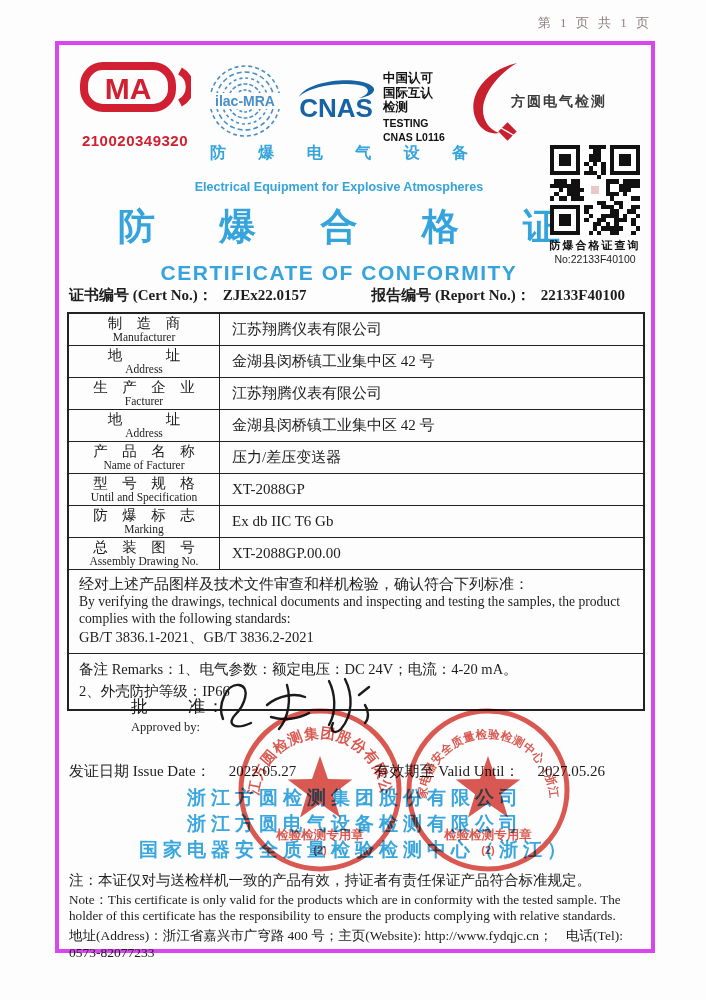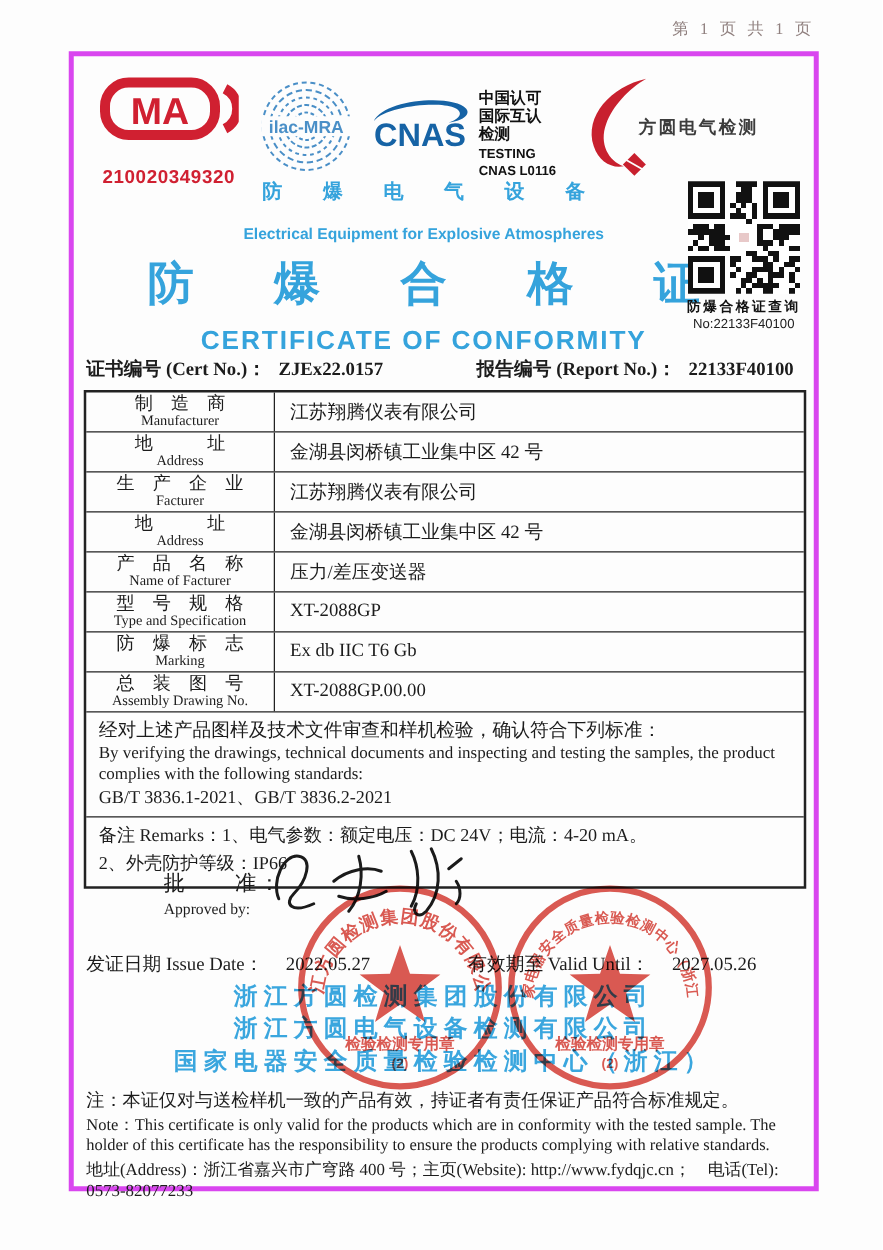--- a/index.html
+++ b/index.html
@@ -43,21 +43,21 @@
   #qr-block svg{display:block;margin:0 auto;}
   #qr-caption{font-size:11px;font-weight:bold;letter-spacing:2px;color:#111;margin-top:3px;
               font-family:"Liberation Sans","DejaVu Sans",sans-serif;text-align:center;}
   #qr-number{font-size:10.5px;color:#222;font-family:"Liberation Sans","DejaVu Sans",sans-serif;}
 
   
   #cert-row{left:10px;top:241px;width:566px;display:flex;justify-content:space-between;
             font-size:15px;font-weight:600;}
   #cert-row .val{margin-left:10px;font-weight:600;}
   #cert-row .grp{white-space:nowrap;}
-  #cert-row .grp.right{margin-right:0;}
+  #cert-row .grp.right{margin-right:10px;}
 
   
   #tbl{left:8px;top:267px;width:574px;border:2px solid #222;background:transparent;}
   .trow{display:flex;border-top:1px solid #222;height:31px;}
   .trow:first-child{border-top:none;}
   .tlabel{width:150px;border-right:1px solid #222;display:flex;flex-direction:column;
           align-items:center;justify-content:center;line-height:1.05;}
   .tlabel .cn{font-size:14.5px;}
   .tlabel .en{font-size:11.5px;}
   .tvalue{flex:1;display:flex;align-items:center;padding-left:12px;font-size:15px;}
@@ -353,21 +353,21 @@
       <div class="trow">
         <div class="tlabel">
             <span class="cn">产　品　名　称</span>
             <span class="en">Name of Facturer</span>
           </div>
         <div class="tvalue">压力/差压变送器</div>
       </div>
       <div class="trow">
         <div class="tlabel">
             <span class="cn">型　号　规　格</span>
-            <span class="en">Type and Specification</span>
+            <span class="en">Until and Specification</span>
           </div>
         <div class="tvalue">XT-2088GP</div>
       </div>
       <div class="trow">
         <div class="tlabel">
             <span class="cn">防　爆　标　志</span>
             <span class="en">Marking</span>
           </div>
         <div class="tvalue">Ex db IIC T6 Gb</div>
       </div>

